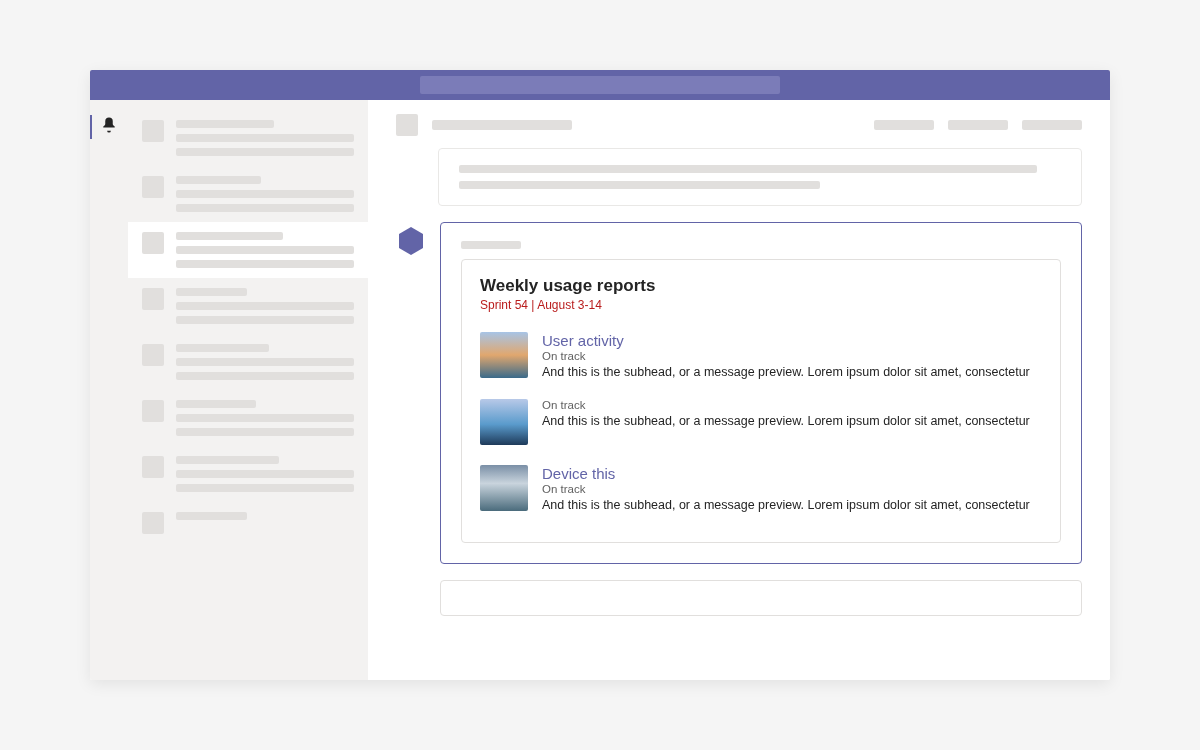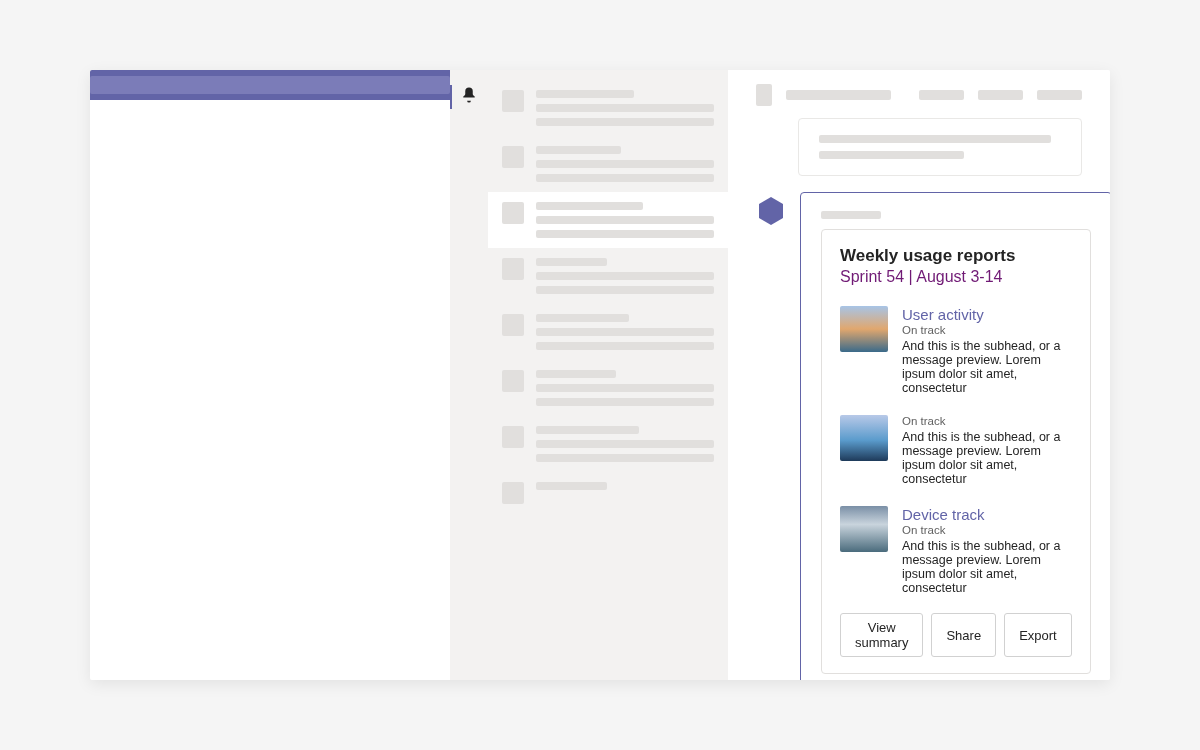--- a/index.html
+++ b/index.html
@@ -1,17 +1,17 @@
 <!DOCTYPE html>
 <html><head>
   <meta charset="utf-8">
   <style>
     * { margin: 0; padding: 0; box-sizing: border-box; font-family: 'Segoe UI', -apple-system, BlinkMacSystemFont, sans-serif; }
     body { background: #f5f5f5; width: 1200px; height: 750px; display: flex; align-items: center; justify-content: center; }
-    .window { width: 1020px; height: 610px; background: #fff; box-shadow: 0 4px 16px rgba(0,0,0,0.08); border-radius: 2px; overflow: hidden; display: flex; }
+    .window { width: 1020px; height: 610px; background: #fff; box-shadow: 0 4px 16px rgba(0,0,0,0.08); border-radius: 2px; overflow: hidden; display: flex; flex-direction: column; }
     .titlebar { height: 30px; background: #6264A7; display: flex; align-items: center; justify-content: center; }
     .search-placeholder { width: 360px; height: 18px; background: #7B7CB8; border-radius: 2px; }
     .body { flex: 1; display: flex; overflow: hidden; }
     .rail { width: 38px; background: #F3F2F1; display: flex; flex-direction: column; align-items: center; padding-top: 8px; }
     .rail-item { width: 38px; height: 38px; display: flex; align-items: center; justify-content: center; position: relative; }
     .rail-item.active::before { content: ""; position: absolute; left: 0; top: 7px; bottom: 7px; width: 2px; background: #6264A7; }
     .rail-item svg { width: 18px; height: 18px; fill: #242424; }
     .sidebar { width: 240px; background: #F3F2F1; padding-top: 10px; overflow: hidden; }
     .side-row { display: flex; padding: 10px 14px; gap: 12px; }
     .side-row.selected { background: #fff; }
@@ -26,21 +26,21 @@
     .msg { display: flex; gap: 14px; margin-bottom: 16px; }
     .msg-hex { width: 30px; height: 30px; flex-shrink: 0; margin-top: 4px; }
     .msg-hex svg { width: 30px; height: 30px; }
     .msg-body { flex: 1; }
     .msg-box { background: #fff; border: 1px solid #E1DFDD; border-radius: 4px; padding: 16px 20px; }
     .msg-box.soft { border-color: #E9E8E6; }
     .msg-highlight { border: 1px solid #6264A7; border-radius: 4px; padding: 18px 20px 20px 20px; background: #fff; }
     .card-sender-ph { height: 8px; width: 60px; background: #E1DFDD; border-radius: 2px; margin-bottom: 10px; }
     .card { border: 1px solid #E1DFDD; border-radius: 4px; padding: 16px 18px 16px 18px; }
     .card-title { font-size: 17px; font-weight: 700; color: #242424; margin-bottom: 2px; }
-    .card-subtitle { font-size: 16px; color: #701a75; margin-bottom: 14px; }
+    .card-subtitle { font-size: 12px; color: #b91c1c; margin-bottom: 14px; }
     .report-row { display: flex; gap: 14px; padding: 6px 0 14px 0; }
     .report-row + .report-row { border-top: none; }
     .report-thumb { width: 48px; height: 46px; border-radius: 2px; flex-shrink: 0; background: linear-gradient(180deg, #a7c4e6 0%, #e1a76e 50%, #3a6a8a 100%); position: relative; overflow: hidden; }
     .report-thumb.t2 { background: linear-gradient(180deg, #b8c9e8 0%, #5a9bcc 55%, #1e3a5a 100%); }
     .report-thumb.t3 { background: linear-gradient(180deg, #7a8fa6 0%, #c9d4dd 40%, #4a6b7c 100%); }
     .report-body { flex: 1; }
     .report-link { font-size: 15px; color: #6264A7; margin-bottom: 1px; cursor: pointer; }
     .report-status { font-size: 11.5px; color: #616161; margin-bottom: 3px; }
     .report-desc { font-size: 12.5px; color: #242424; }
     .card-actions { display: flex; gap: 8px; margin-top: 4px; }
@@ -182,31 +182,26 @@
                 <div class="report-thumb t2"></div>
                 <div class="report-body">
                   <div class="report-status">On track</div>
                   <div class="report-desc">And this is the subhead, or a message preview. Lorem ipsum dolor sit amet, consectetur</div>
                 </div>
               </div>
 
               <div class="report-row">
                 <div class="report-thumb t3"></div>
                 <div class="report-body">
-                  <div class="report-link">Device track</div>
+                  <div class="report-link">Device this</div>
                   <div class="report-status">On track</div>
                   <div class="report-desc">And this is the subhead, or a message preview. Lorem ipsum dolor sit amet, consectetur</div>
                 </div>
               </div>
 
-              <div class="card-actions">
-                <button class="btn">View summary</button>
-                <button class="btn">Share</button>
-                <button class="btn">Export</button>
-              </div>
             </div>
 
           </div>
         </div>
       </div>
 
       <div style="margin-left:44px; margin-top:10px;">
         <div class="compose-box"></div>
       </div>
 

